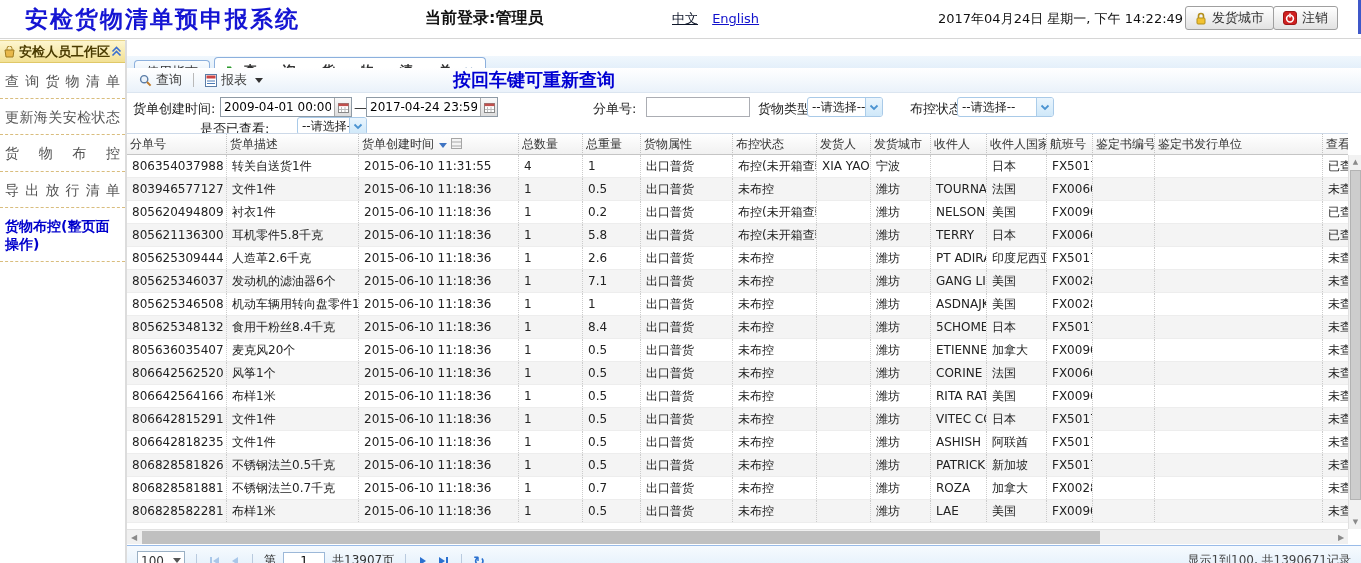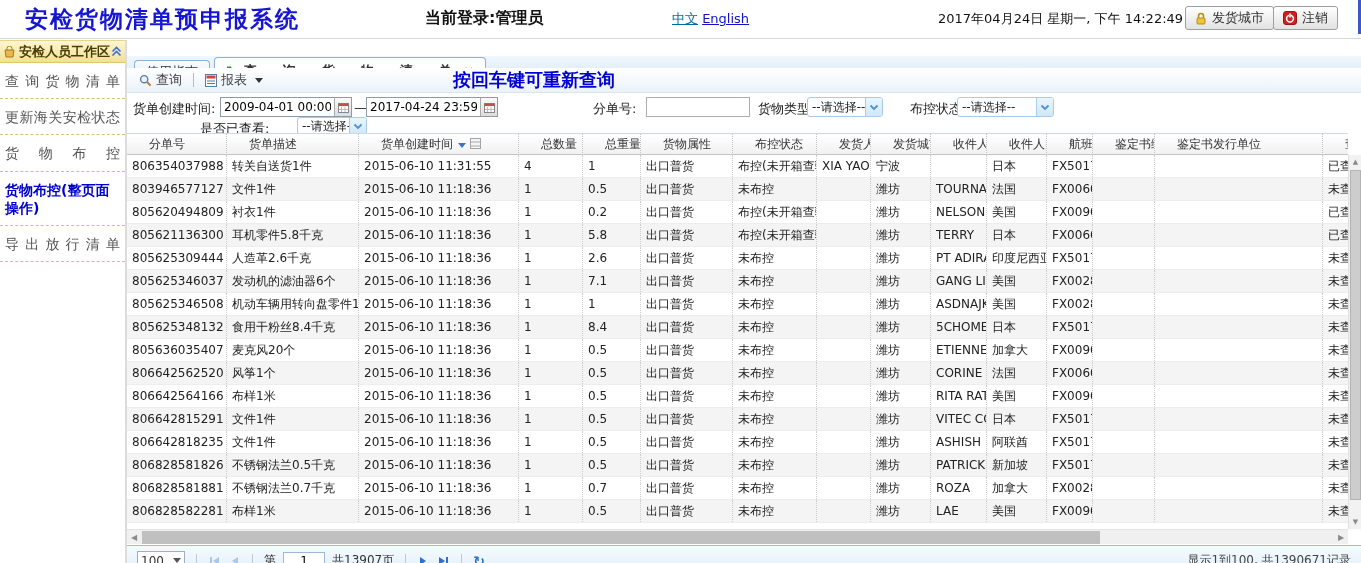--- a/index.html
+++ b/index.html
@@ -4,21 +4,21 @@
 <style>
   * { margin:0; padding:0; box-sizing:border-box; }
   body { font-family:"DejaVu Sans","Liberation Sans",sans-serif; background:#fff; }
   #app { position:relative; width:1361px; height:563px; overflow:hidden; background:#fff; }
 
   
   .top-header { position:absolute; left:0; top:0; width:1361px; height:39px; background:#fff; border-bottom:1px solid #d6d6d6; }
   .app-title { position:absolute; left:25px; top:4px; font-size:23px; font-weight:bold; color:#1515d3; letter-spacing:2px; }
   .login-info { position:absolute; left:425px; top:8px; font-size:16px; font-weight:bold; color:#111; }
   .lang-links { position:absolute; left:672px; top:10px; font-size:13px; }
-  .lang-zh { color:#0369a1; text-decoration:underline; cursor:pointer; }
+  .lang-zh { color:#0f172a; text-decoration:underline; margin-right:10px; cursor:pointer; }
   .lang-en { color:#1111cc; text-decoration:underline; cursor:pointer; }
   .datetime { position:absolute; left:938px; top:10px; font-size:13px; color:#111; }
   .hdr-btn { position:absolute; top:6px; height:24px; display:flex; align-items:center; gap:5px; padding:0 9px;
              border:1px solid #9f9f9f; border-radius:3px; background:linear-gradient(#ffffff,#e2e2e2);
              font-size:13px; color:#333; cursor:pointer; }
   .btn-pwd { left:1185px; } .btn-logout { left:1273px; }
   .hdr-edge { position:absolute; right:0; top:0; width:3px; height:34px; background:#3f58c9; }
 
   
   .sidebar { position:absolute; left:0; top:40px; width:127px; bottom:0; background:#fff; border-right:2px solid #dcdcdc; }
@@ -57,21 +57,21 @@
   .cal-btn { width:17px; height:18px; background:linear-gradient(#fafafa,#dcdcdc); border-left:1px solid #aaa;
              display:flex; align-items:center; justify-content:center; cursor:pointer; flex:none; }
   .f-select { position:absolute; height:20px; border:1px solid #a9cae8; border-radius:3px; background:#fff;
               display:flex; align-items:center; padding-left:4px; font-size:12px; color:#222; cursor:pointer; }
   .sel-btn { position:absolute; right:0; top:0; bottom:0; width:17px; background:linear-gradient(#eaf5fd,#cfe8f9);
              border-left:1px solid #abcdea; border-radius:0 2px 2px 0; display:flex; align-items:center; justify-content:center; }
 
   
   .grid-header { position:absolute; left:0; top:93px; width:1221px; height:22px; border-top:1px solid #cdd9e8;
                  border-bottom:1px solid #c5c5c5; background:linear-gradient(#ffffff,#f1f1f1); white-space:nowrap; overflow:hidden; font-size:12px; }
-  .gh-cell { display:inline-block; height:21px; line-height:21px; padding-left:22px; border-right:1px dotted #c3c3c3;
+  .gh-cell { display:inline-block; height:21px; line-height:21px; padding-left:3px; border-right:1px dotted #c3c3c3;
              color:#333; overflow:hidden; white-space:nowrap; vertical-align:top; cursor:pointer; }
   .sort-caret { display:inline-block; width:0; height:0; border-left:4px solid transparent; border-right:4px solid transparent;
                 border-top:5px solid #3f74c2; margin-left:5px; }
   .col-menu { display:inline-block; width:11px; height:11px; margin-left:4px; border:1px solid #a5a5a5;
               background:repeating-linear-gradient(#f4f4f4 0 2px,#cfcfcf 2px 4px); vertical-align:-1px; }
   .grid-body { position:absolute; left:0; top:115px; width:1221px; height:368px; overflow:hidden; font-size:12px; }
   .g-row { white-space:nowrap; height:23px; border-bottom:1px solid #ededed; background:#fff; cursor:pointer; }
   .g-row.alt { background:#f4f4f4; }
   .g-cell { display:inline-block; height:22px; line-height:22px; padding-left:5px; border-right:1px dotted #cccccc;
             color:#222; overflow:hidden; white-space:nowrap; vertical-align:top; }
@@ -145,22 +145,22 @@
       <span>安检人员工作区</span>
       <span class="chev">
         <svg width="11" height="11" viewBox="0 0 11 11">
             <path d="M1.5 5.5 5.5 1.5 9.5 5.5 M1.5 9.5 5.5 5.5 9.5 9.5" fill="none" stroke="#3a6fd0" stroke-width="1.6"></path>
           </svg>
       </span>
     </div>
     <div class="side-item">查询货物清单</div>
     <div class="side-item">更新海关安检状态</div>
     <div class="side-item">货物布控</div>
+    <div class="side-item">导出放行清单</div>
     <div class="side-item active">货物布控(整页面操作)</div>
-    <div class="side-item">导出放行清单</div>
   </div>
 
   <div class="main">
 
     <div class="tab-bar">
       <div class="tab">
         <span class="tab-label">使用指南</span>
       </div>
       <div class="tab active">
         <span class="tab-refresh">↻</span>

